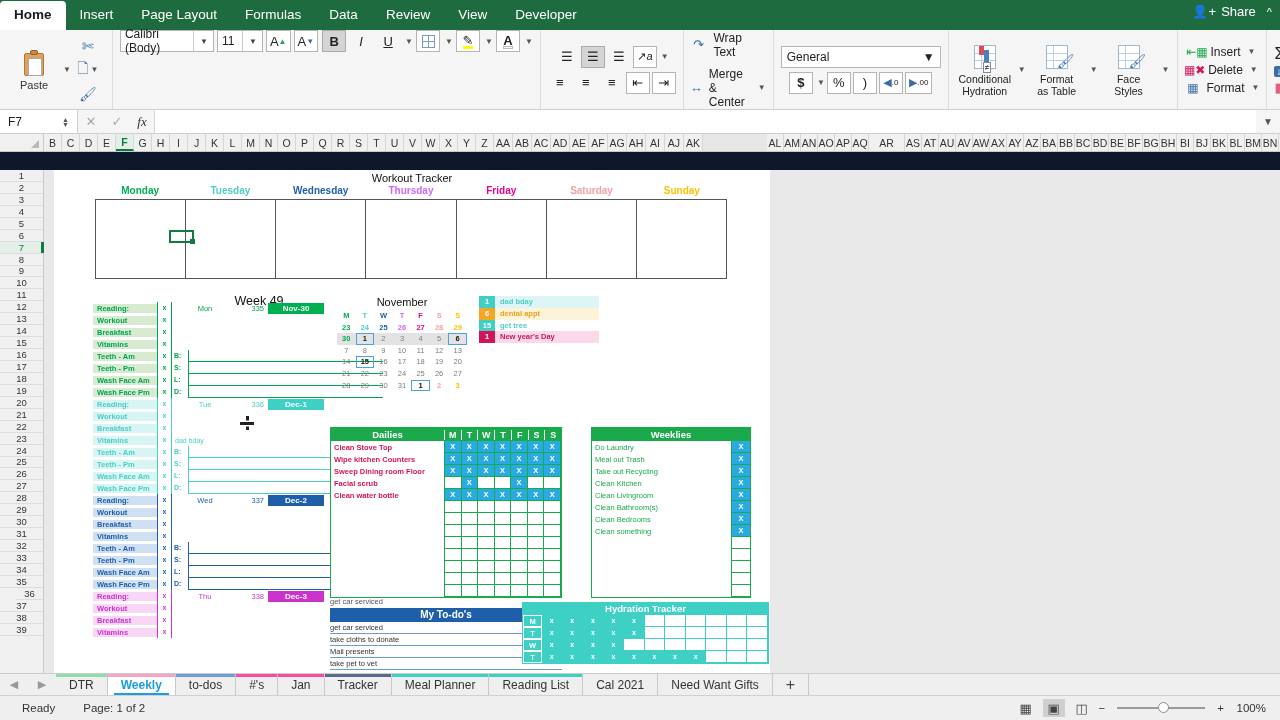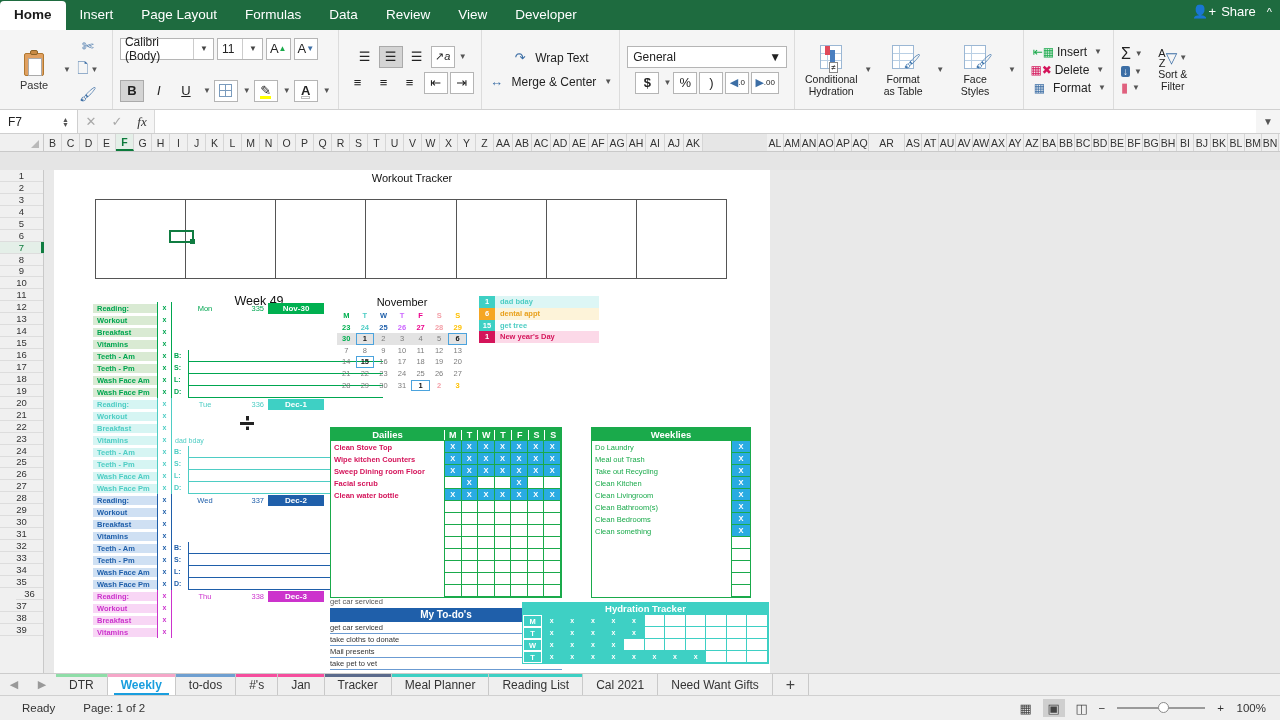--- a/index.html
+++ b/index.html
@@ -1,20 +1,20 @@
 <!DOCTYPE html>
 <html><head>
 <meta charset="utf-8">
 <style>
   * { box-sizing: border-box; margin:0; padding:0; }
   html,body { width:1280px; height:720px; overflow:hidden; background:#000; }
   body { font-family:"Liberation Sans", sans-serif; font-size:12px; color:#222; }
 
   
-  #app { width:1280px; height:720px; position:relative; background:#e5e5e5; }
+  #app { width:1280px; height:720px; position:relative; background:#0f172a; }
 
   .ribbon-tabs { height:30px; background:#1e6b3f; display:flex; align-items:flex-end; position:relative; }
   .rtab { color:#fff; font-size:13.5px; padding:6px 14px 7px 14px; line-height:16px; white-space:nowrap; cursor:default; }
   .rtab.active { background:#fff; color:#1a1a1a; border-radius:4px 4px 0 0; font-weight:600; }
   .share-box { position:absolute; right:8px; top:4px; display:flex; align-items:center; gap:5px; color:#fff; font-size:13px; }
   .share-chev { font-size:11px; margin-left:6px; }
 
   .ribbon { height:80px; background:#f5f5f5; border-bottom:1px solid #d0d0d0; display:flex; align-items:stretch; position:relative; }
   .rgroup { display:flex; align-items:center; padding:0 7px; border-right:1px solid #dcdcdc; height:100%; }
   .rgroup:last-child { border-right:none; }
@@ -23,21 +23,21 @@
   .paste-ico { width:26px; height:28px; position:relative; }
   .clip-body { position:absolute; left:3px; top:4px; width:20px; height:23px; background:#e0a060; border:1px solid #b07830; border-radius:2px; }
   .clip-paper { position:absolute; left:7px; top:9px; width:14px; height:18px; background:#fff; border:1px solid #aaa; }
   .clip-top { position:absolute; left:9px; top:1px; width:8px; height:5px; background:#c98a43; border:1px solid #8c6328; border-radius:2px; }
   .paste-label { font-size:11px; margin-top:2px; color:#333; }
   .tiny-caret { font-size:8px; color:#555; margin-left:2px; }
 
   .cut-col { display:flex; flex-direction:column; justify-content:center; gap:5px; width:34px; align-items:center; }
   .cc-row { display:flex; align-items:center; height:19px; color:#3c6ea5; font-size:14px; }
 
-  .font-group { flex-direction:column; justify-content:center; align-items:flex-start; display:flex; gap:20px; }
+  .font-group { justify-content:center; align-items:flex-start; display:flex; gap:4px; }
   .fg-row { display:flex; align-items:center; gap:3px; }
   .fbox { height:22px; border:1px solid #b5b5b5; background:#fff; display:flex; align-items:center; padding:0 4px; font-size:12px; }
   .fbox .cv { margin-left:auto; padding-left:6px; font-size:8px; color:#444; border-left:1px solid #ccc; height:100%; display:flex; align-items:center; padding-right:1px;}
   .fname { width:94px; }
   .fsize { width:46px; }
   .btn { height:22px; min-width:24px; border:1px solid transparent; display:flex; align-items:center; justify-content:center; font-size:13px; color:#222; background:transparent; padding:0 3px; }
   .btn.bordered { border:1px solid #b5b5b5; background:#fff; }
   .btn.on { background:#d4d4d4; border:1px solid #aaa; }
   .btn.sm { font-size:11px; }
 
@@ -535,20 +535,29 @@
         <div class="rh" style="position: relative; margin-left: 16px;">36</div>
         <div class="rh" style="position: relative;">37</div>
         <div class="rh" style="position: relative;">38</div>
         <div class="rh" style="position: relative;">39</div>
       </div>
 
     <div class="canvas">
       <div class="page">
 
         <div class="wt-title">Workout Tracker</div>
+        <div class="wt-days" id="wt-days">
+            <div class="wt-day" style="color: rgb(0, 176, 80);">Monday</div>
+            <div class="wt-day" style="color: rgb(78, 205, 196);">Tuesday</div>
+            <div class="wt-day" style="color: rgb(31, 95, 170);">Wednesday</div>
+            <div class="wt-day" style="color: rgb(204, 102, 255);">Thursday</div>
+            <div class="wt-day" style="color: rgb(236, 0, 140);">Friday</div>
+            <div class="wt-day" style="color: rgb(244, 160, 168);">Saturday</div>
+            <div class="wt-day" style="color: rgb(255, 192, 0);">Sunday</div>
+          </div>
         <div class="wt-grid">
           <div class="wt-cell"></div>
           <div class="wt-cell"></div>
           <div class="wt-cell"></div>
           <div class="wt-cell"></div>
           <div class="wt-cell"></div>
           <div class="wt-cell"></div>
           <div class="wt-cell"></div>
         </div>
         <div class="sel-cell"></div>

